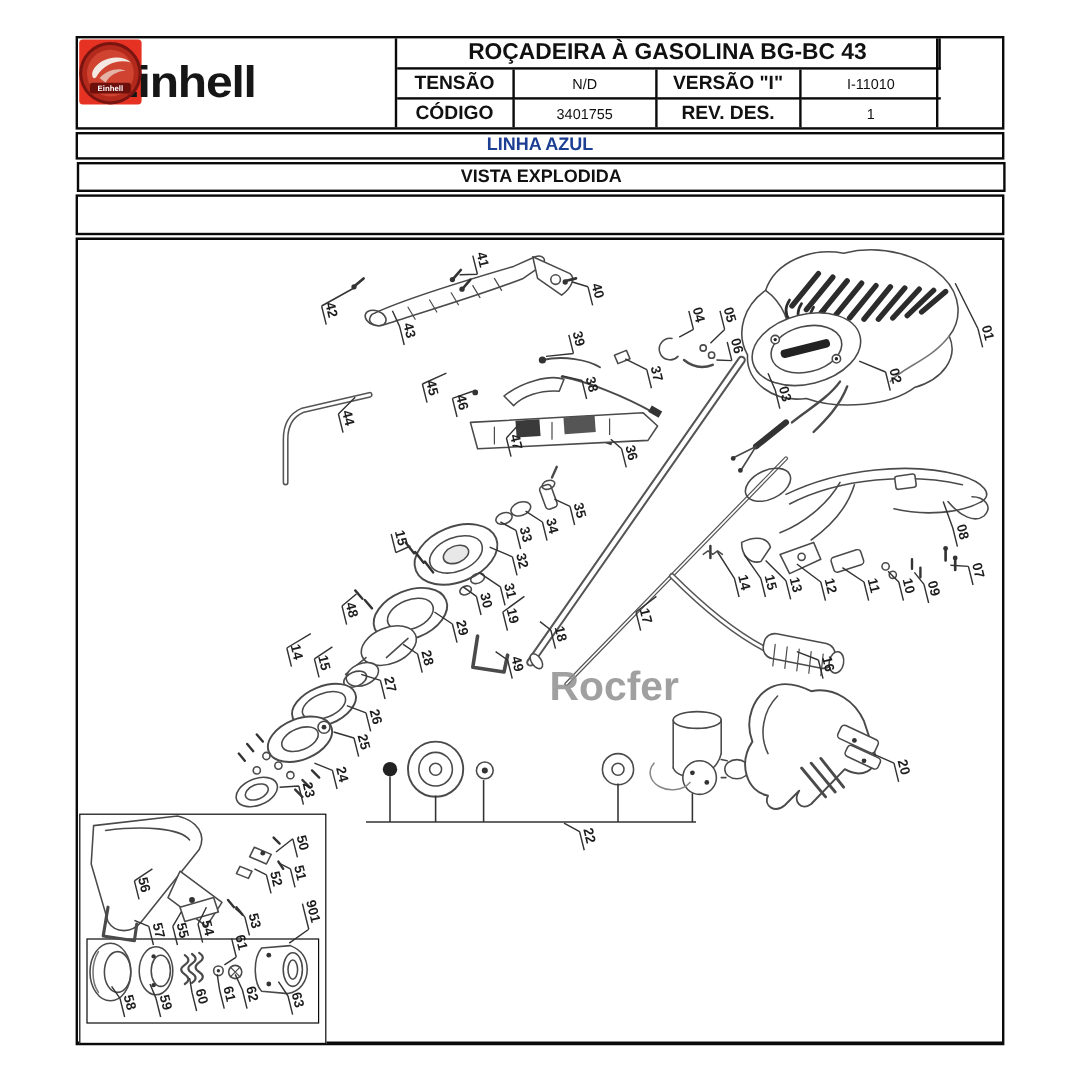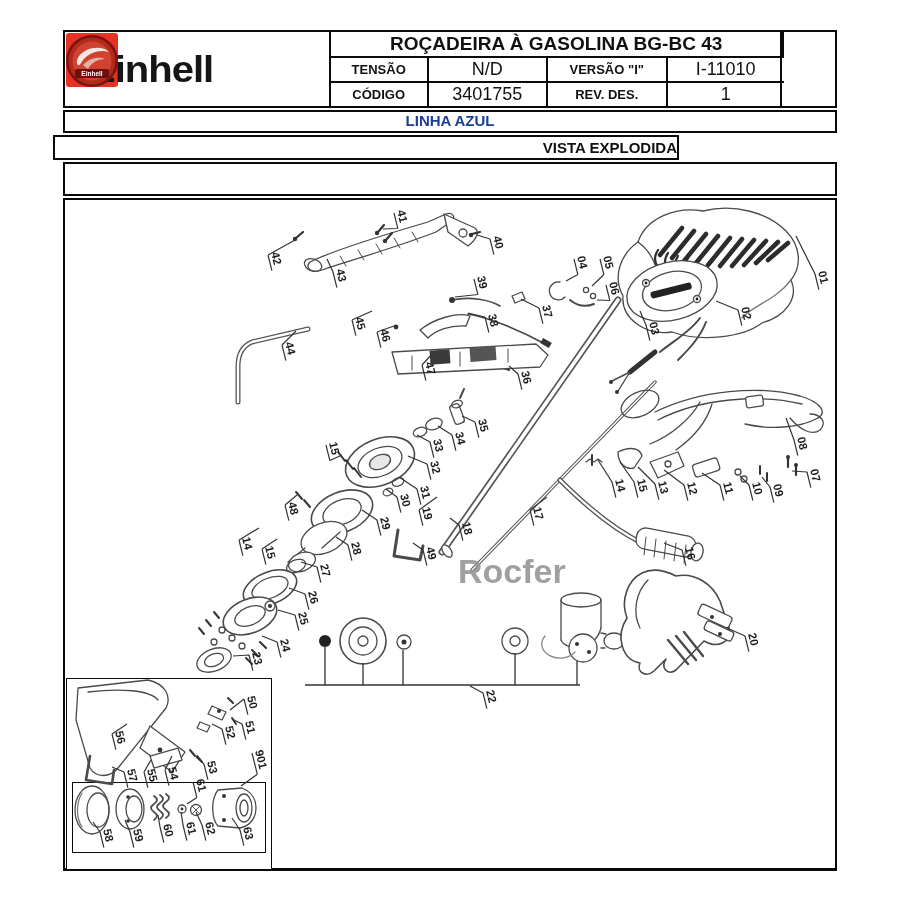--- a/index.html
+++ b/index.html
@@ -6,27 +6,27 @@
   #page{position:relative;width:900px;height:900px;background:#fff;
         font-family:"Liberation Sans",sans-serif;color:#111;overflow:hidden;}
   .box{position:absolute;border:2px solid #0a0a0a;box-sizing:border-box;background:#fff;}
   
   #hdr{left:63px;top:30px;width:774px;height:78px;display:flex;}
   .logoCell{width:267px;height:100%;display:flex;align-items:center;padding-left:12px;box-sizing:border-box;}
   .wordmark{font-weight:900;font-size:40px;letter-spacing:-1px;color:#161616;margin-left:12px;transform:scaleY(.92);}
   .tbl{width:453px;height:100%;border-left:2px solid #0a0a0a;border-right:2px solid #0a0a0a;box-sizing:border-box;
        display:grid;grid-template-columns:98px 119px 120px 116px;grid-template-rows:26px 25px 23px;}
   .tc{border-bottom:2px solid #0a0a0a;border-right:2px solid #0a0a0a;display:flex;align-items:center;justify-content:center;
-      font-size:18px;box-sizing:border-box;overflow:hidden;white-space:nowrap;}
+      font-size:12px;box-sizing:border-box;overflow:hidden;white-space:nowrap;}
   .tc.last{border-right:none;text-align:center;} .tc.bot{border-bottom:none;}
-  .lbl{font-weight:bold;font-size:13px;}
+  .lbl{font-weight:bold;font-size:16px;}
   .title{grid-column:1/5;font-weight:bold;font-size:19px;}
   .badgeCell{width:54px;height:100%;display:flex;align-items:center;justify-content:center;}
   #band1{left:63px;top:110px;width:774px;height:23px;display:flex;align-items:flex-start;justify-content:center;}
-  #band2{left:53px;top:135px;width:626px;height:25px;display:flex;align-items:center;justify-content:flex-end;}
+  #band2{left:64px;top:135px;width:774px;height:25px;display:flex;align-items:center;justify-content:center;}
   #band3{left:63px;top:162px;width:774px;height:34px;}
   .bandTxt{font-weight:bold;font-size:15px;}
   #diag{left:63px;top:198px;width:774px;height:673px;border-width:2px 2px 3px 2px;}
   #insetOuter{left:66px;top:678px;width:206px;height:192px;border-width:1.5px;}
   #insetInner{left:72px;top:782px;width:194px;height:71px;border-width:1.3px;}
   svg{position:absolute;left:0;top:0;}
   svg text.part{font-family:"Liberation Sans",sans-serif;font-weight:bold;font-size:11.5px;fill:#1c1c1c;}
   .wm{font-family:"Liberation Sans",sans-serif;font-weight:bold;font-size:34px;fill:#909090;opacity:.85;}
 </style>
 </head>

